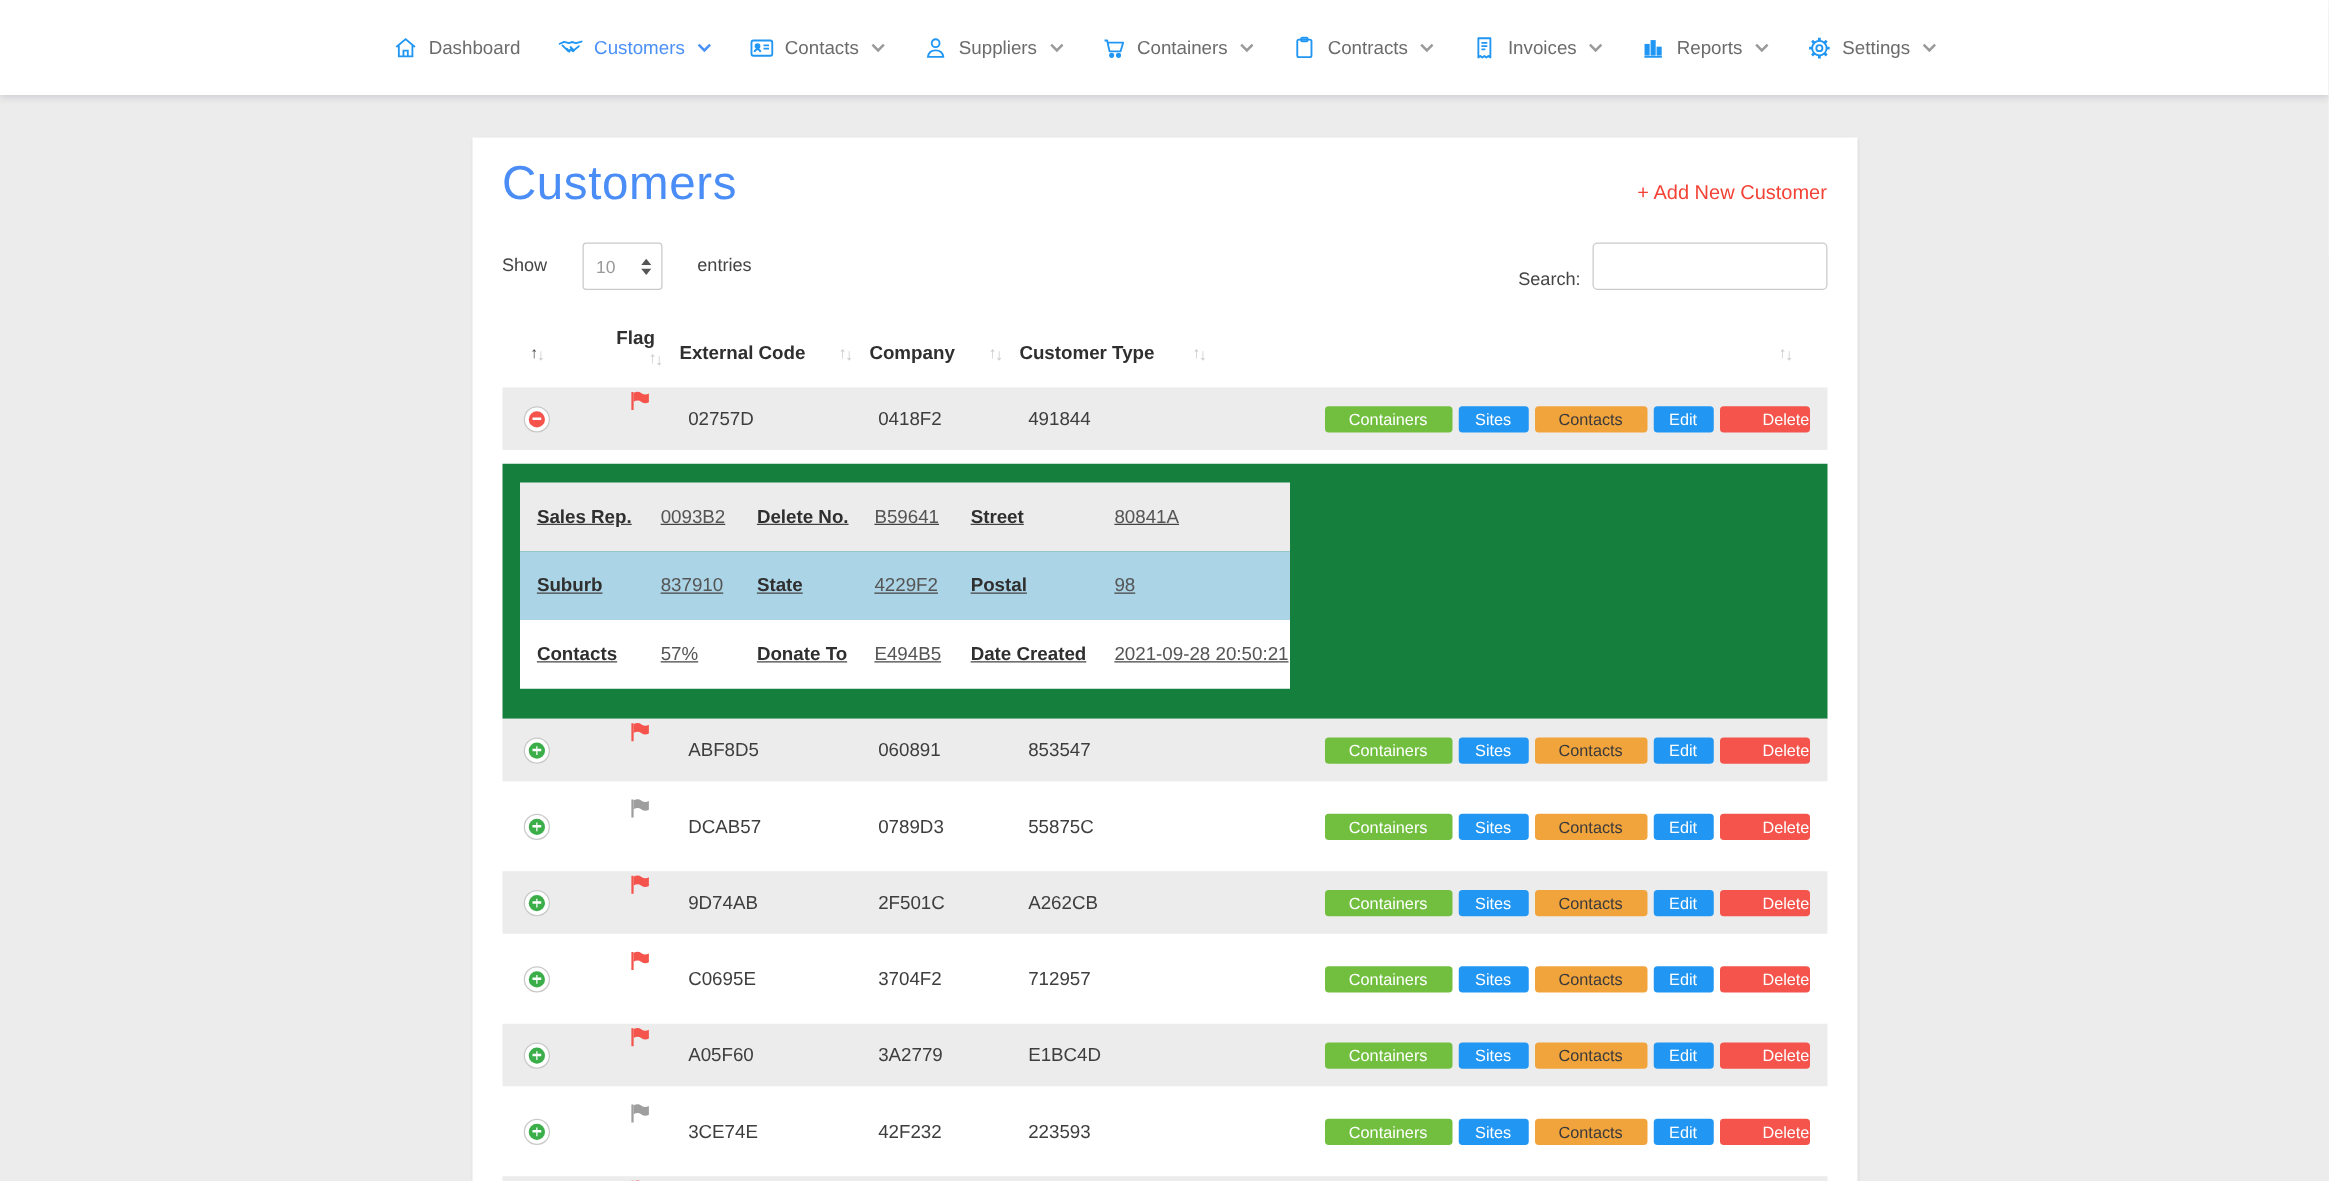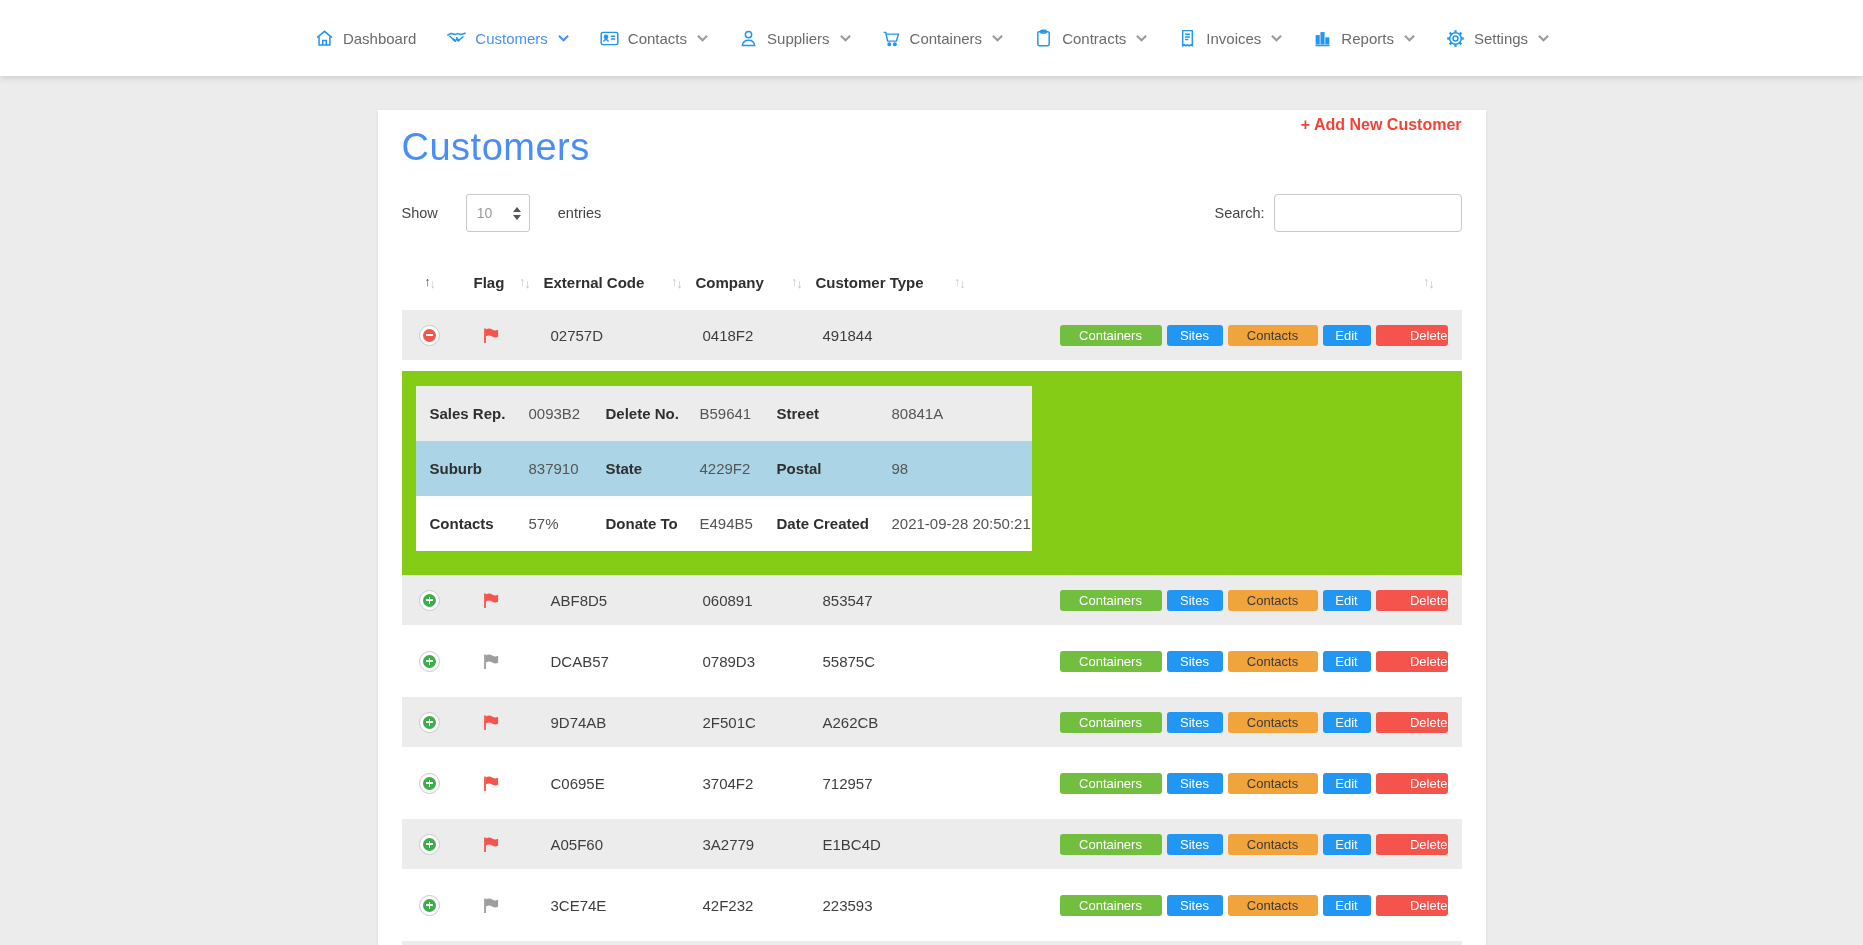--- a/index.html
+++ b/index.html
@@ -23,51 +23,51 @@
   .nav-ico *{stroke:var(--accent-blue);}
   .chev{width:11px; height:8px; margin-left:2px;}
   .chev polyline{stroke:#9a9a9a; stroke-width:2.2; fill:none;}
   .nav-item.active .chev polyline{stroke:var(--nav-active);}
 
   
   .card{width:1108px; margin:34px auto 0; background:#fff; padding:0 24px 40px;
         box-shadow:0 1px 3px rgba(0,0,0,.08); min-height:900px;}
   .card-head{position:relative; padding-top:16px; height:66px;}
   .page-title{font-size:38px; font-weight:400; color:var(--title-blue); letter-spacing:.5px;}
-  .add-link{position:absolute; right:0; top:6px; font-size:16px; color:var(--link-red); cursor:pointer;font-weight:bold;}
+  .add-link{position:absolute; right:0; top:36px; font-size:16px; color:var(--link-red); cursor:pointer;}
 
   .controls{margin-top:18px; display:flex; align-items:center; height:38px;}
   .show-group{display:flex; align-items:center; gap:28px; font-size:14.5px; color:#444;}
   .pagesize{width:64px; height:38px; border:1px solid #c9c9c9; border-radius:3px; display:flex;
             align-items:center; padding:0 8px 0 10px; cursor:pointer; background:#fff;}
   .pagesize .val{color:#9a9a9a; font-size:14px; flex:1;}
   .spin{display:flex; flex-direction:column; gap:3px; align-items:center;}
   .spin .t-up{width:0;height:0;border-left:4.5px solid transparent;border-right:4.5px solid transparent;border-bottom:5.5px solid #555;}
   .spin .t-dn{width:0;height:0;border-left:4.5px solid transparent;border-right:4.5px solid transparent;border-top:5.5px solid #555;}
-  .search-group{margin-left:auto; display:flex; align-items:center; gap:9px; font-size:14.5px; color:#444;}
+  .search-group{margin-left:auto; display:flex; align-items:flex-end; gap:9px; font-size:14.5px; color:#444;}
   .search-input{width:188px; height:38px; border:1px solid #c9c9c9; border-radius:4px; font-size:15px; padding:0 10px; outline:none;}
 
   
   .grid{display:grid; grid-template-columns:56px 86px 152px 120px 163px 1fr; align-items:center;}
   .thead{margin-top:30px; height:40px; font-weight:bold; font-size:15px; color:#2f2f2f; margin-bottom:8px;}
   .th{display:flex; align-items:center; height:100%;}
   .th .sort{margin-left:auto; margin-right:14px;}
   .th.c-expand{justify-content:center;}
   .th.c-expand .sort{margin:0;}
   .th.c-flag{padding-left:16px;}
   .th.c-actions .sort{margin-right:14px;}
   .sort{font-size:12.5px; color:#c8c8c8; white-space:nowrap; letter-spacing:-1px; user-select:none;}
   .sort .dn{position:relative; top:2px;}
   .sort.asc .up{color:#4a4a4a;}
 
   .trow{height:50px; margin-bottom:11px; font-size:15px; color:#3e3e3e;}
   .trow.shaded{background:var(--row-gray);}
   .cell{display:flex; align-items:center; height:100%;}
   .c-expand{justify-content:center;}
-  .c-flag{padding-left:23px;}
+  .c-flag{padding-left:23px;flex-direction:column;}
   .c-code,.c-company,.c-type{padding-left:7px;}
   .c-actions{justify-content:flex-end; padding-right:14px; gap:5px;}
 
   .expand{width:21px; height:21px; border-radius:50%; background:#fff; border:1px solid #c9c9c9;
           display:flex; align-items:center; justify-content:center; cursor:pointer;}
   .expand .core{width:13px; height:13px; border-radius:50%; position:relative;}
   .expand.minus .core{background:var(--expand-red);}
   .expand.plus .core{background:var(--expand-green);}
   .expand .core::before{content:""; position:absolute; left:3px; right:3px; top:5.7px; height:1.7px; background:#fff;}
   .expand.plus .core::after{content:""; position:absolute; top:3px; bottom:3px; left:5.7px; width:1.7px; background:#fff;}
@@ -78,21 +78,21 @@
 
   .btn{height:21px; line-height:21px; font-size:13px; color:#fff; border:none; border-radius:3px;
        text-align:center; cursor:pointer; padding:0;}
   .btn-containers{width:102px; background:var(--btn-green);}
   .btn-sites{width:56px; background:var(--accent-blue);}
   .btn-contacts{width:90px; background:var(--btn-orange); color:#3a3a3a;}
   .btn-edit{width:48px; background:var(--accent-blue);}
   .btn-delete{width:72px; background:var(--btn-red);text-align:right;}
 
   
-  .child-row{padding:15px 0 24px 14px; background:#84cc16;}
+  .child-row{padding:15px 0 24px 14px; background:#15803d;text-decoration:underline;}
   .detail-table{width:616px;}
   .d-row{display:grid; grid-template-columns:99px 77px 94px 77px 115px 1fr; align-items:center;
          height:55px; padding-left:14px; font-size:15px;}
   .d-row.hl-gray{background:var(--row-gray);}
   .d-row.hl-blue{background:var(--detail-blue);}
   .d-row.hl-white{background:#fff;}
   .d-label{font-weight:bold; color:#2f2f2f;}
   .d-value{color:#555;}
 </style>
 </head>

